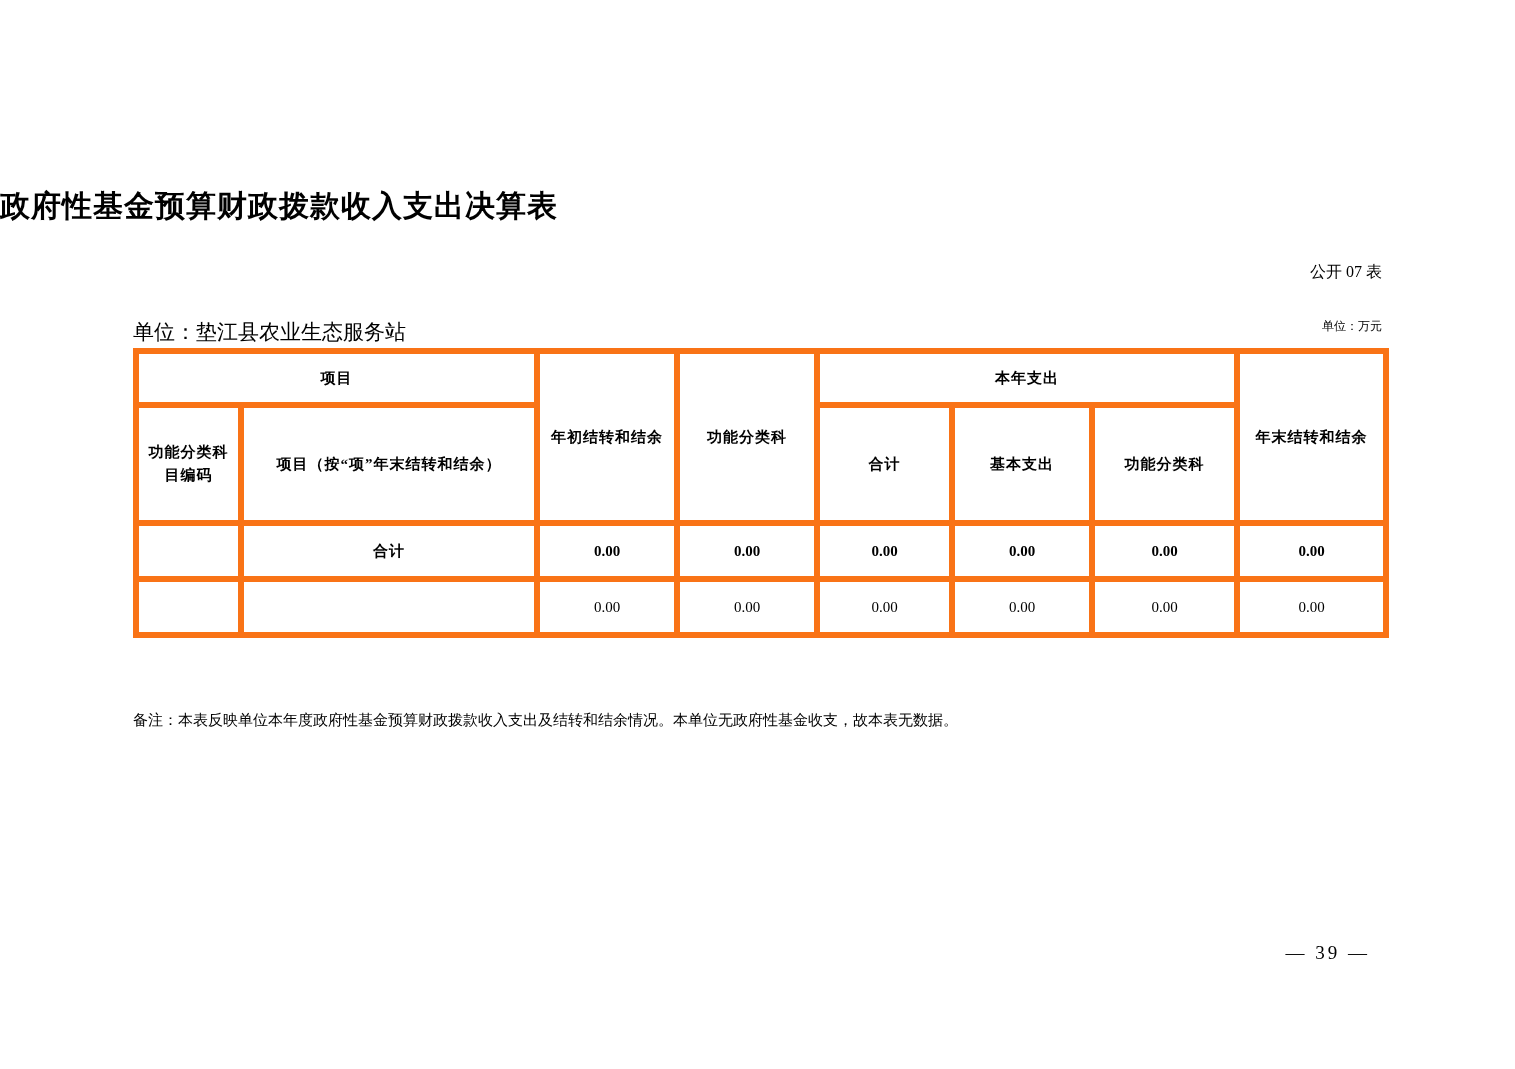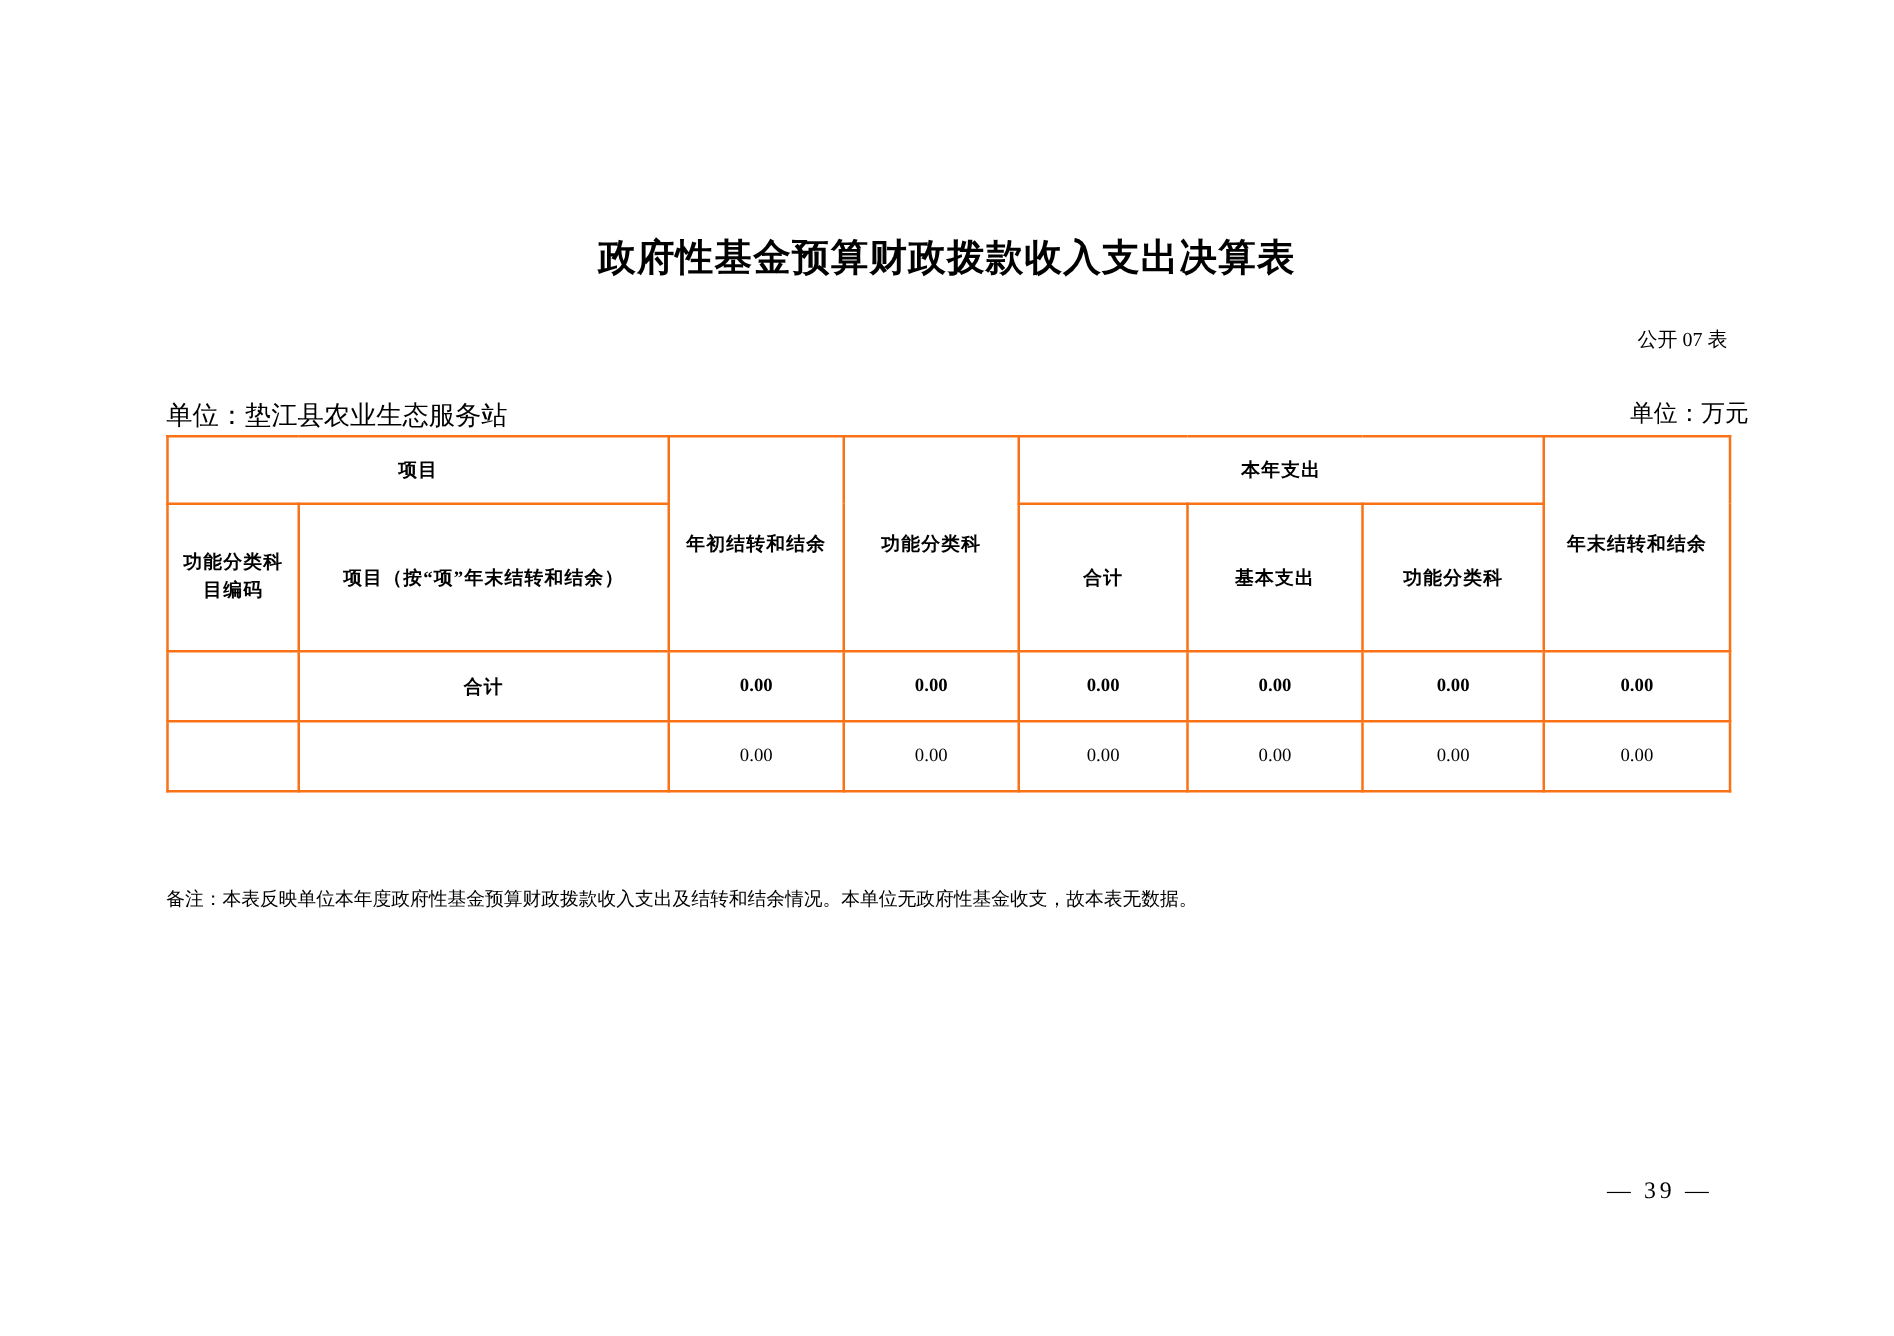--- a/index.html
+++ b/index.html
@@ -19,21 +19,20 @@
     position: relative;
     width: 1515px;
     height: 1069px;
     box-sizing: border-box;
   }
   .doc-title {
     position: absolute;
     top: 186px;
     left: 0;
     width: 1515px;
-    text-align: center;
     font-size: 30px;
     font-weight: bold;
     letter-spacing: 1px;
     font-family: "Liberation Serif", "DejaVu Serif", serif;
   }
   .form-code {
     position: absolute;
     top: 262px;
     right: 133px;
     font-size: 16px;
@@ -41,33 +40,33 @@
   }
   .unit-left {
     position: absolute;
     top: 318px;
     left: 133px;
     font-size: 21px;
   }
   .unit-right {
     position: absolute;
     top: 318px;
-    right: 116px;
-    font-size: 19px;
+    right: 133px;
+    font-size: 12px;
   }
   table.budget {
     position: absolute;
     top: 348px;
     left: 133px;
     width: 1250px;
     border-collapse: collapse;
     table-layout: fixed;
   }
   table.budget td {
-    border: 2px solid #f97316;
+    border: 6px solid #f97316;
     font-size: 15px;
     text-align: center;
     vertical-align: middle;
     padding: 4px 6px;
     box-sizing: border-box;
   }
   td.hdr {
     font-weight: bold;
     letter-spacing: 1px;
   }

